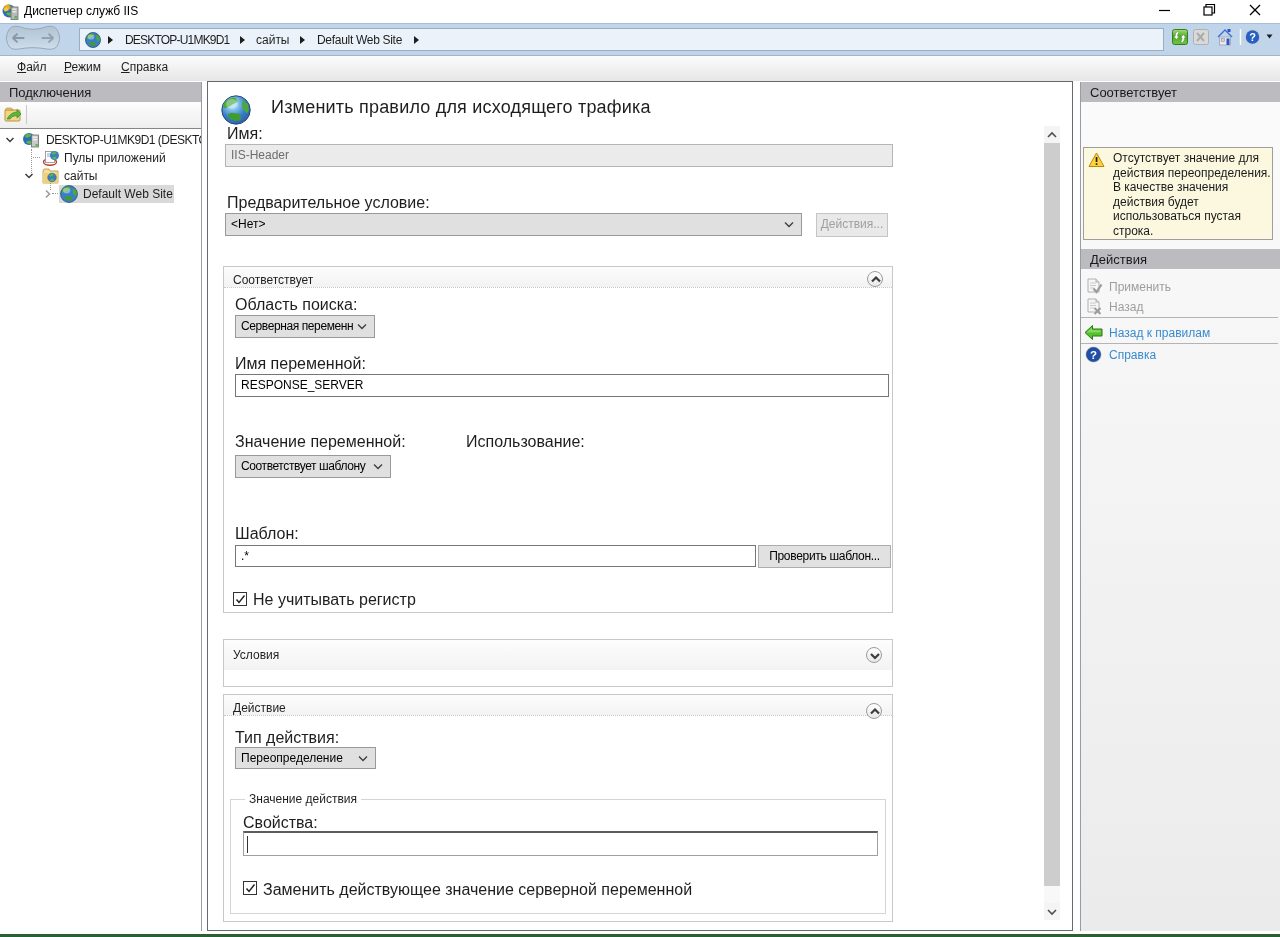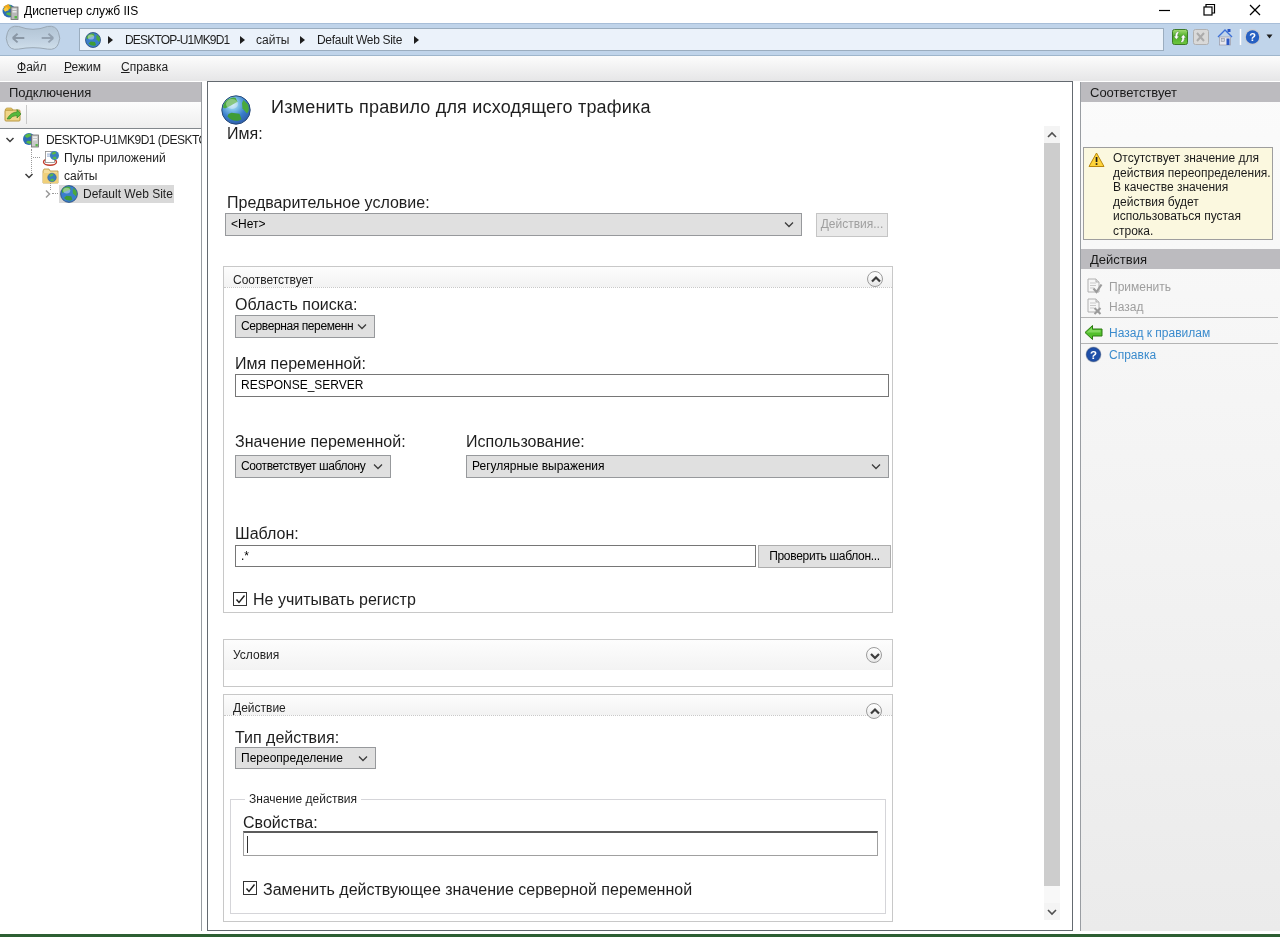--- a/index.html
+++ b/index.html
@@ -247,20 +247,21 @@
       </defs>
       <circle cx="15" cy="15" r="14.2" fill="url(#gsea)" stroke="#274a78" stroke-width="1"></circle>
       <path d="M2.5 9.5 Q5.5 3.8 12 2.6 L14.5 2.8 L16.5 6.8 L9.5 10.8 L4 13.5 L2 12.5 Z" fill="#4aa93c"></path>
       <path d="M6.5 21.5 Q11 26.8 18 25.6 L20.5 24.3 L18.5 18.8 L10.5 17.8 L7.5 19 Z" fill="#3f9c35"></path>
       <path d="M22.5 5 L27 9.5 Q28.2 12.5 27.6 16 L26 18.5 L21.5 13.5 L21 8 Z" fill="#4aa93c"></path>
       <ellipse cx="11" cy="9" rx="6" ry="5" fill="#ffffff" opacity="0.35"></ellipse>
     </svg>
     <div class="abs" id="bigtitle">Изменить правило для исходящего трафика</div>
 
     <label class="f" style="left:19px;top:43px">Имя:</label>
+    <div class="tbox disabled" style="left:17px;top:62px;width:668px;height:23px">IIS-Header</div>
 
     <label class="f" style="left:19px;top:112px">Предварительное условие:</label>
     <div class="combo" style="left:17px;top:131px;width:577px;height:23px">&lt;Нет&gt;
       <svg class="chev" width="10" height="8" viewBox="0 0 10 8">
           <path d="M1 1.5 L5 5.5 L9 1.5" fill="none" stroke="#3c3c3c" stroke-width="1.3"></path>
         </svg>
     </div>
     <div class="btn disabled" style="left:608px;top:131px;width:72px;height:24px">Действия...</div>
 
     <div class="group" style="left:15px;top:184px;width:670px;height:347px">
@@ -281,25 +282,20 @@
       <label class="f" style="left:11px;top:88px">Имя переменной:</label>
       <div class="tbox" style="left:11px;top:107px;width:654px;height:23px">RESPONSE_SERVER</div>
 
       <label class="f" style="left:11px;top:166px">Значение переменной:</label>
       <div class="combo" style="left:11px;top:188px;width:156px;height:23px;letter-spacing:-0.4px">Соответствует шаблону
         <svg class="chev" width="10" height="8" viewBox="0 0 10 8">
             <path d="M1 1.5 L5 5.5 L9 1.5" fill="none" stroke="#3c3c3c" stroke-width="1.3"></path>
           </svg>
       </div>
       <label class="f" style="left:242px;top:166px">Использование:</label>
-      <div class="combo" style="left:242px;top:188px;width:423px;height:23px">Регулярные выражения
-        <svg class="chev" width="10" height="8" viewBox="0 0 10 8">
-            <path d="M1 1.5 L5 5.5 L9 1.5" fill="none" stroke="#3c3c3c" stroke-width="1.3"></path>
-          </svg>
-      </div>
 
       <label class="f" style="left:11px;top:258px">Шаблон:</label>
       <div class="tbox" style="left:11px;top:278px;width:521px;height:22px">.*</div>
       <div class="btn" style="left:534px;top:278px;width:133px;height:23px;letter-spacing:-0.3px">Проверить шаблон...</div>
 
       <div class="chk" style="left:9px;top:325px">
           <svg style="position:absolute;left:1px;top:1px" width="11" height="11" viewBox="0 0 11 11">
             <path d="M1.5 5.5 L4 8.5 L9.5 1.5" fill="none" stroke="#1e1e1e" stroke-width="1.4"></path>
           </svg>
         </div>

